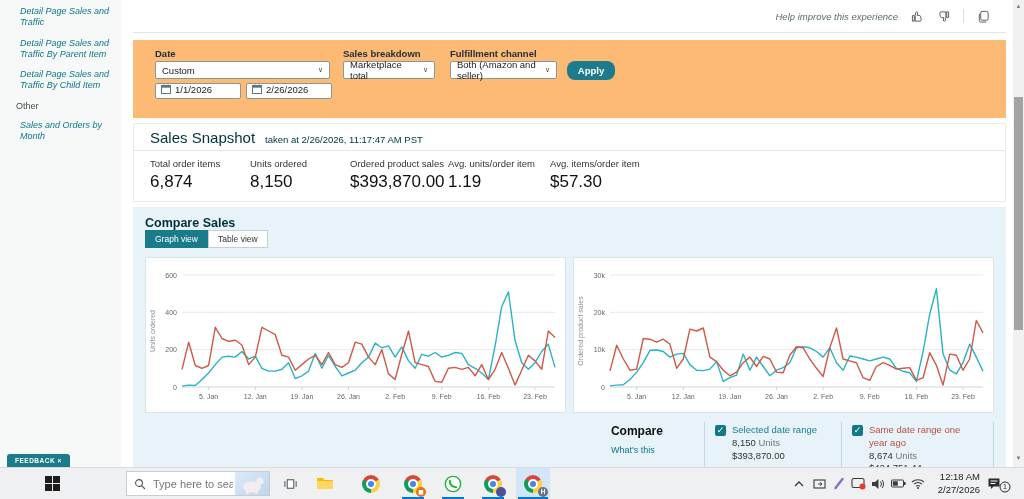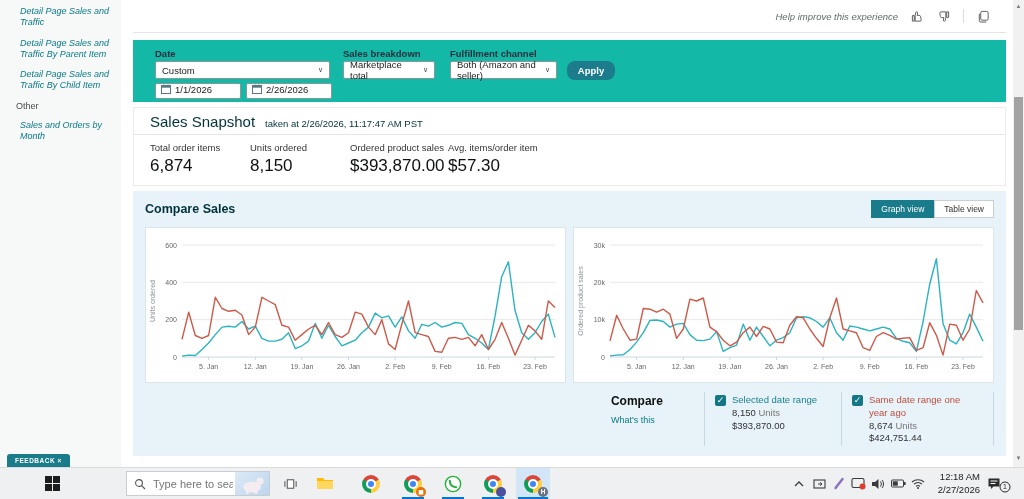--- a/index.html
+++ b/index.html
@@ -16,21 +16,21 @@
   
   .content{position:absolute;left:133px;top:0;width:873px;}
 
   .topcard{height:32px;background:#fff;border-bottom:1px solid #e2e5e6;
            display:flex;align-items:center;justify-content:flex-end;gap:13px;padding-right:16px;}
   .help-text{font-style:italic;color:#5f6b6d;font-size:9.5px;}
   .topcard .vdiv{width:1px;height:14px;background:#d9dddf;}
   .icon-btn{display:flex;align-items:center;justify-content:center;cursor:pointer;}
 
   
-  .filters{position:relative;margin-top:7px;height:62px;background:#14b8a6;}
+  .filters{position:relative;margin-top:7px;height:78px;background:#fdba74;}
   .f-label{position:absolute;font-size:9.5px;font-weight:bold;color:#232f3e;}
   .f-select{position:absolute;height:18px;background:#fff;border:1px solid #8d9696;border-radius:2px;
             display:flex;align-items:center;justify-content:space-between;
             font-size:9.5px;color:#222;padding:0 6px;box-sizing:border-box;cursor:pointer;}
   .f-select .chev{color:#444;font-size:7px;margin-left:6px;}
   .f-input{position:absolute;height:16px;background:#fff;border:1px solid #8d9696;border-radius:2px;
            display:flex;align-items:flex-start;gap:4px;font-size:9.5px;color:#222;padding:0 5px;box-sizing:border-box;}
   .apply-btn{position:absolute;left:434px;top:21px;width:48px;height:19px;background:#1c7c8c;color:#fff;
              border:none;border-radius:8px;font-size:9.5px;font-weight:bold;cursor:pointer;
              font-family:"Liberation Sans",sans-serif;}
@@ -41,21 +41,21 @@
   .snap-title{font-size:15px;color:#00323b;}
   .snap-taken{font-size:9.5px;color:#00323b;}
   .snap-metrics{display:flex;padding:7px 16px 9px;}
   .metric{box-sizing:border-box;}
   .metric .m-label{font-size:9.5px;color:#333;margin-bottom:3px;}
   .metric .m-value{font-size:17px;color:#0f1111;}
   .m1{width:100px}.m2{width:100px}.m3{width:98px}.m4{width:102px}.m5{flex:1}
 
   
   .compare-panel{margin-top:5px;background:#e7f3f9;height:265px;box-sizing:border-box;padding:9px 12px 0;}
-  .cp-head{display:flex;align-items:center;justify-content:space-between;}
+  .cp-head{display:flex;justify-content:space-between;flex-direction:column;}
   .cp-title{font-size:12.5px;font-weight:bold;color:#00323b;}
   .view-toggle{display:flex;}
   .view-btn{font-size:8.5px;height:16px;padding:0 9px;display:flex;align-items:center;cursor:pointer;
             border:1px solid #c8cfd2;background:#fff;color:#333;}
   .view-btn.active{background:#1a7b8a;border-color:#1a7b8a;color:#fff;}
   .charts-row{display:flex;gap:7px;margin-top:9px;}
   .chart-box{width:421px;height:156px;background:#fff;border:1px solid #dbe6ec;box-sizing:border-box;padding-top:3px;}
   .chart-box svg{display:block;}
 
   
@@ -192,20 +192,24 @@
           <div class="m-label">Total order items</div>
           <div class="m-value">6,874</div>
         </div>
         <div class="metric m2">
           <div class="m-label">Units ordered</div>
           <div class="m-value">8,150</div>
         </div>
         <div class="metric m3">
           <div class="m-label">Ordered product sales</div>
           <div class="m-value">$393,870.00</div>
+        </div>
+        <div class="metric m4">
+          <div class="m-label">Avg. units/order item</div>
+          <div class="m-value">1.19</div>
         </div>
         <div class="metric m5">
           <div class="m-label">Avg. items/order item</div>
           <div class="m-value">$57.30</div>
         </div>
       </div>
     </div>
 
     <div class="compare-panel">
       <div class="cp-head">

